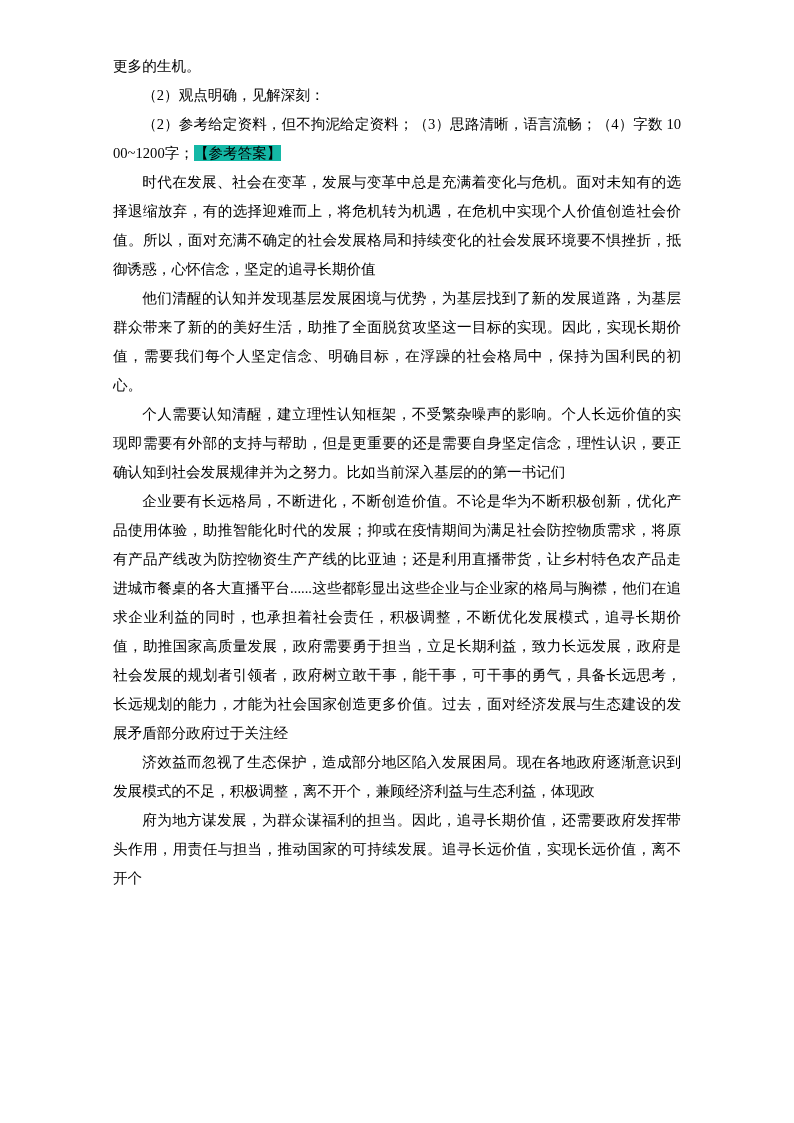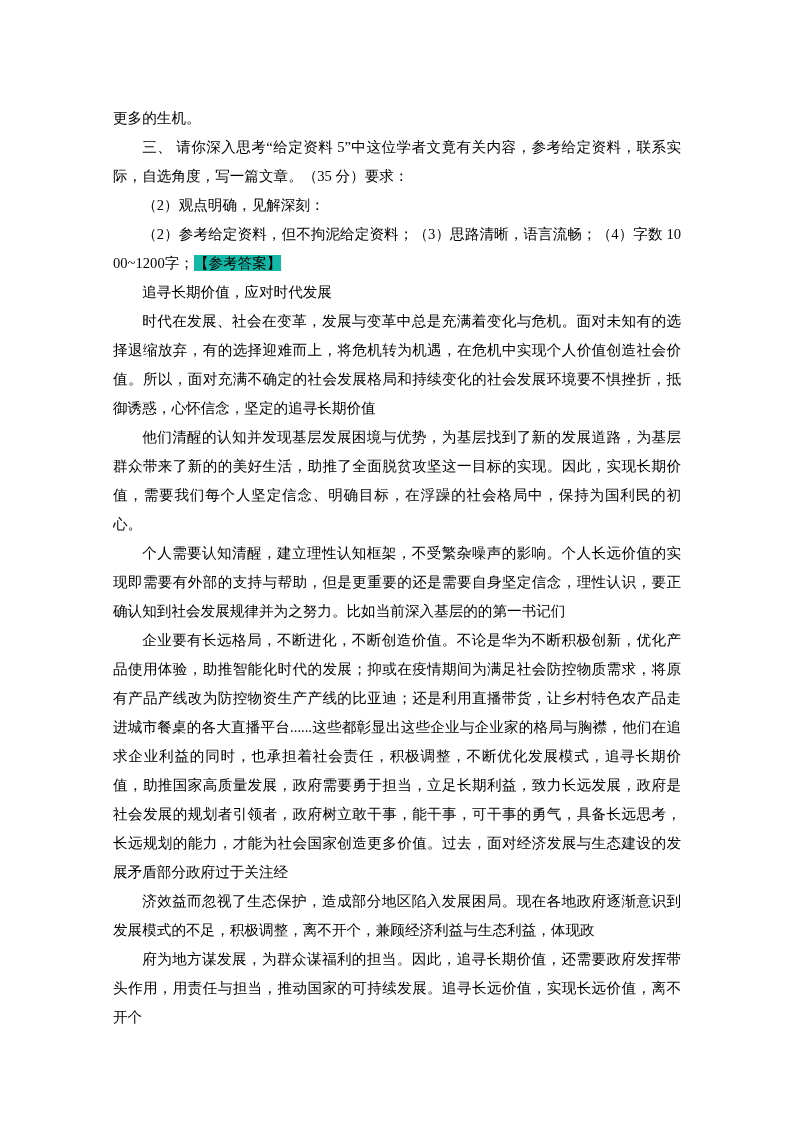--- a/index.html
+++ b/index.html
@@ -6,21 +6,21 @@
     margin: 0;
     padding: 0;
     background: #ffffff;
   }
   .page {
     position: relative;
     width: 794px;
     height: 1104px;
     background: #ffffff;
     box-sizing: border-box;
-    padding: 104px 113px 40px 113px;
+    padding: 52px 113px 40px 113px;
     overflow: hidden;
     font-family: "Liberation Serif", "DejaVu Serif", serif;
     font-size: 14.6px;
     line-height: 29px;
     color: #000000;
   }
   .doc p {
     margin: 0;
     text-align: justify;
     word-break: break-all;
@@ -34,27 +34,25 @@
   }
 </style>
 </head>
 <body>
 
 <div class="page">
   <div class="doc">
 
     <p data-bind="document.paragraphs.0.text">更多的生机。</p>
 
-    <p class="indent" data-bind="document.paragraphs.1.text">三、 请你深入思考“给定资料 5”中这位学者文竟有关内容，参考给定资料，联系实际，自选角度，写一篇文章。（35 分）要求：</p>
 
     <p class="indent" data-bind="document.paragraphs.2.text">（2）观点明确，见解深刻：</p>
 
     <p class="indent"><span data-bind="document.paragraphs.3.text">（2）参考给定资料，但不拘泥给定资料；（3）思路清晰，语言流畅；（4）字数 1000~1200字；</span><span class="hl" data-bind="document.paragraphs.3.highlight" data-bind-bg="document.highlight_color" style="background: #14b8a6;">【参考答案】</span></p>
 
-    <p class="indent" data-bind="document.paragraphs.4.text">追寻长期价值，应对时代发展</p>
 
     <p class="indent" data-bind="document.paragraphs.5.text">时代在发展、社会在变革，发展与变革中总是充满着变化与危机。面对未知有的选择退缩放弃，有的选择迎难而上，将危机转为机遇，在危机中实现个人价值创造社会价值。所以，面对充满不确定的社会发展格局和持续变化的社会发展环境要不惧挫折，抵御诱惑，心怀信念，坚定的追寻长期价值</p>
 
     <p class="indent" data-bind="document.paragraphs.7.text">他们清醒的认知并发现基层发展困境与优势，为基层找到了新的发展道路，为基层群众带来了新的的美好生活，助推了全面脱贫攻坚这一目标的实现。因此，实现长期价值，需要我们每个人坚定信念、明确目标，在浮躁的社会格局中，保持为国利民的初心。</p>
 
     <p class="indent" data-bind="document.paragraphs.6.text">个人需要认知清醒，建立理性认知框架，不受繁杂噪声的影响。个人长远价值的实现即需要有外部的支持与帮助，但是更重要的还是需要自身坚定信念，理性认识，要正确认知到社会发展规律并为之努力。比如当前深入基层的的第一书记们</p>
 
     <p class="indent" data-bind="document.paragraphs.8.text">企业要有长远格局，不断进化，不断创造价值。不论是华为不断积极创新，优化产品使用体验，助推智能化时代的发展；抑或在疫情期间为满足社会防控物质需求，将原有产品产线改为防控物资生产产线的比亚迪；还是利用直播带货，让乡村特色农产品走进城市餐桌的各大直播平台......这些都彰显出这些企业与企业家的格局与胸襟，他们在追求企业利益的同时，也承担着社会责任，积极调整，不断优化发展模式，追寻长期价值，助推国家高质量发展，政府需要勇于担当，立足长期利益，致力长远发展，政府是社会发展的规划者引领者，政府树立敢干事，能干事，可干事的勇气，具备长远思考，长远规划的能力，才能为社会国家创造更多价值。过去，面对经济发展与生态建设的发展矛盾部分政府过于关注经</p>
 
     <p class="indent" data-bind="document.paragraphs.9.text">济效益而忽视了生态保护，造成部分地区陷入发展困局。现在各地政府逐渐意识到发展模式的不足，积极调整，离不开个，兼顾经济利益与生态利益，体现政</p>

